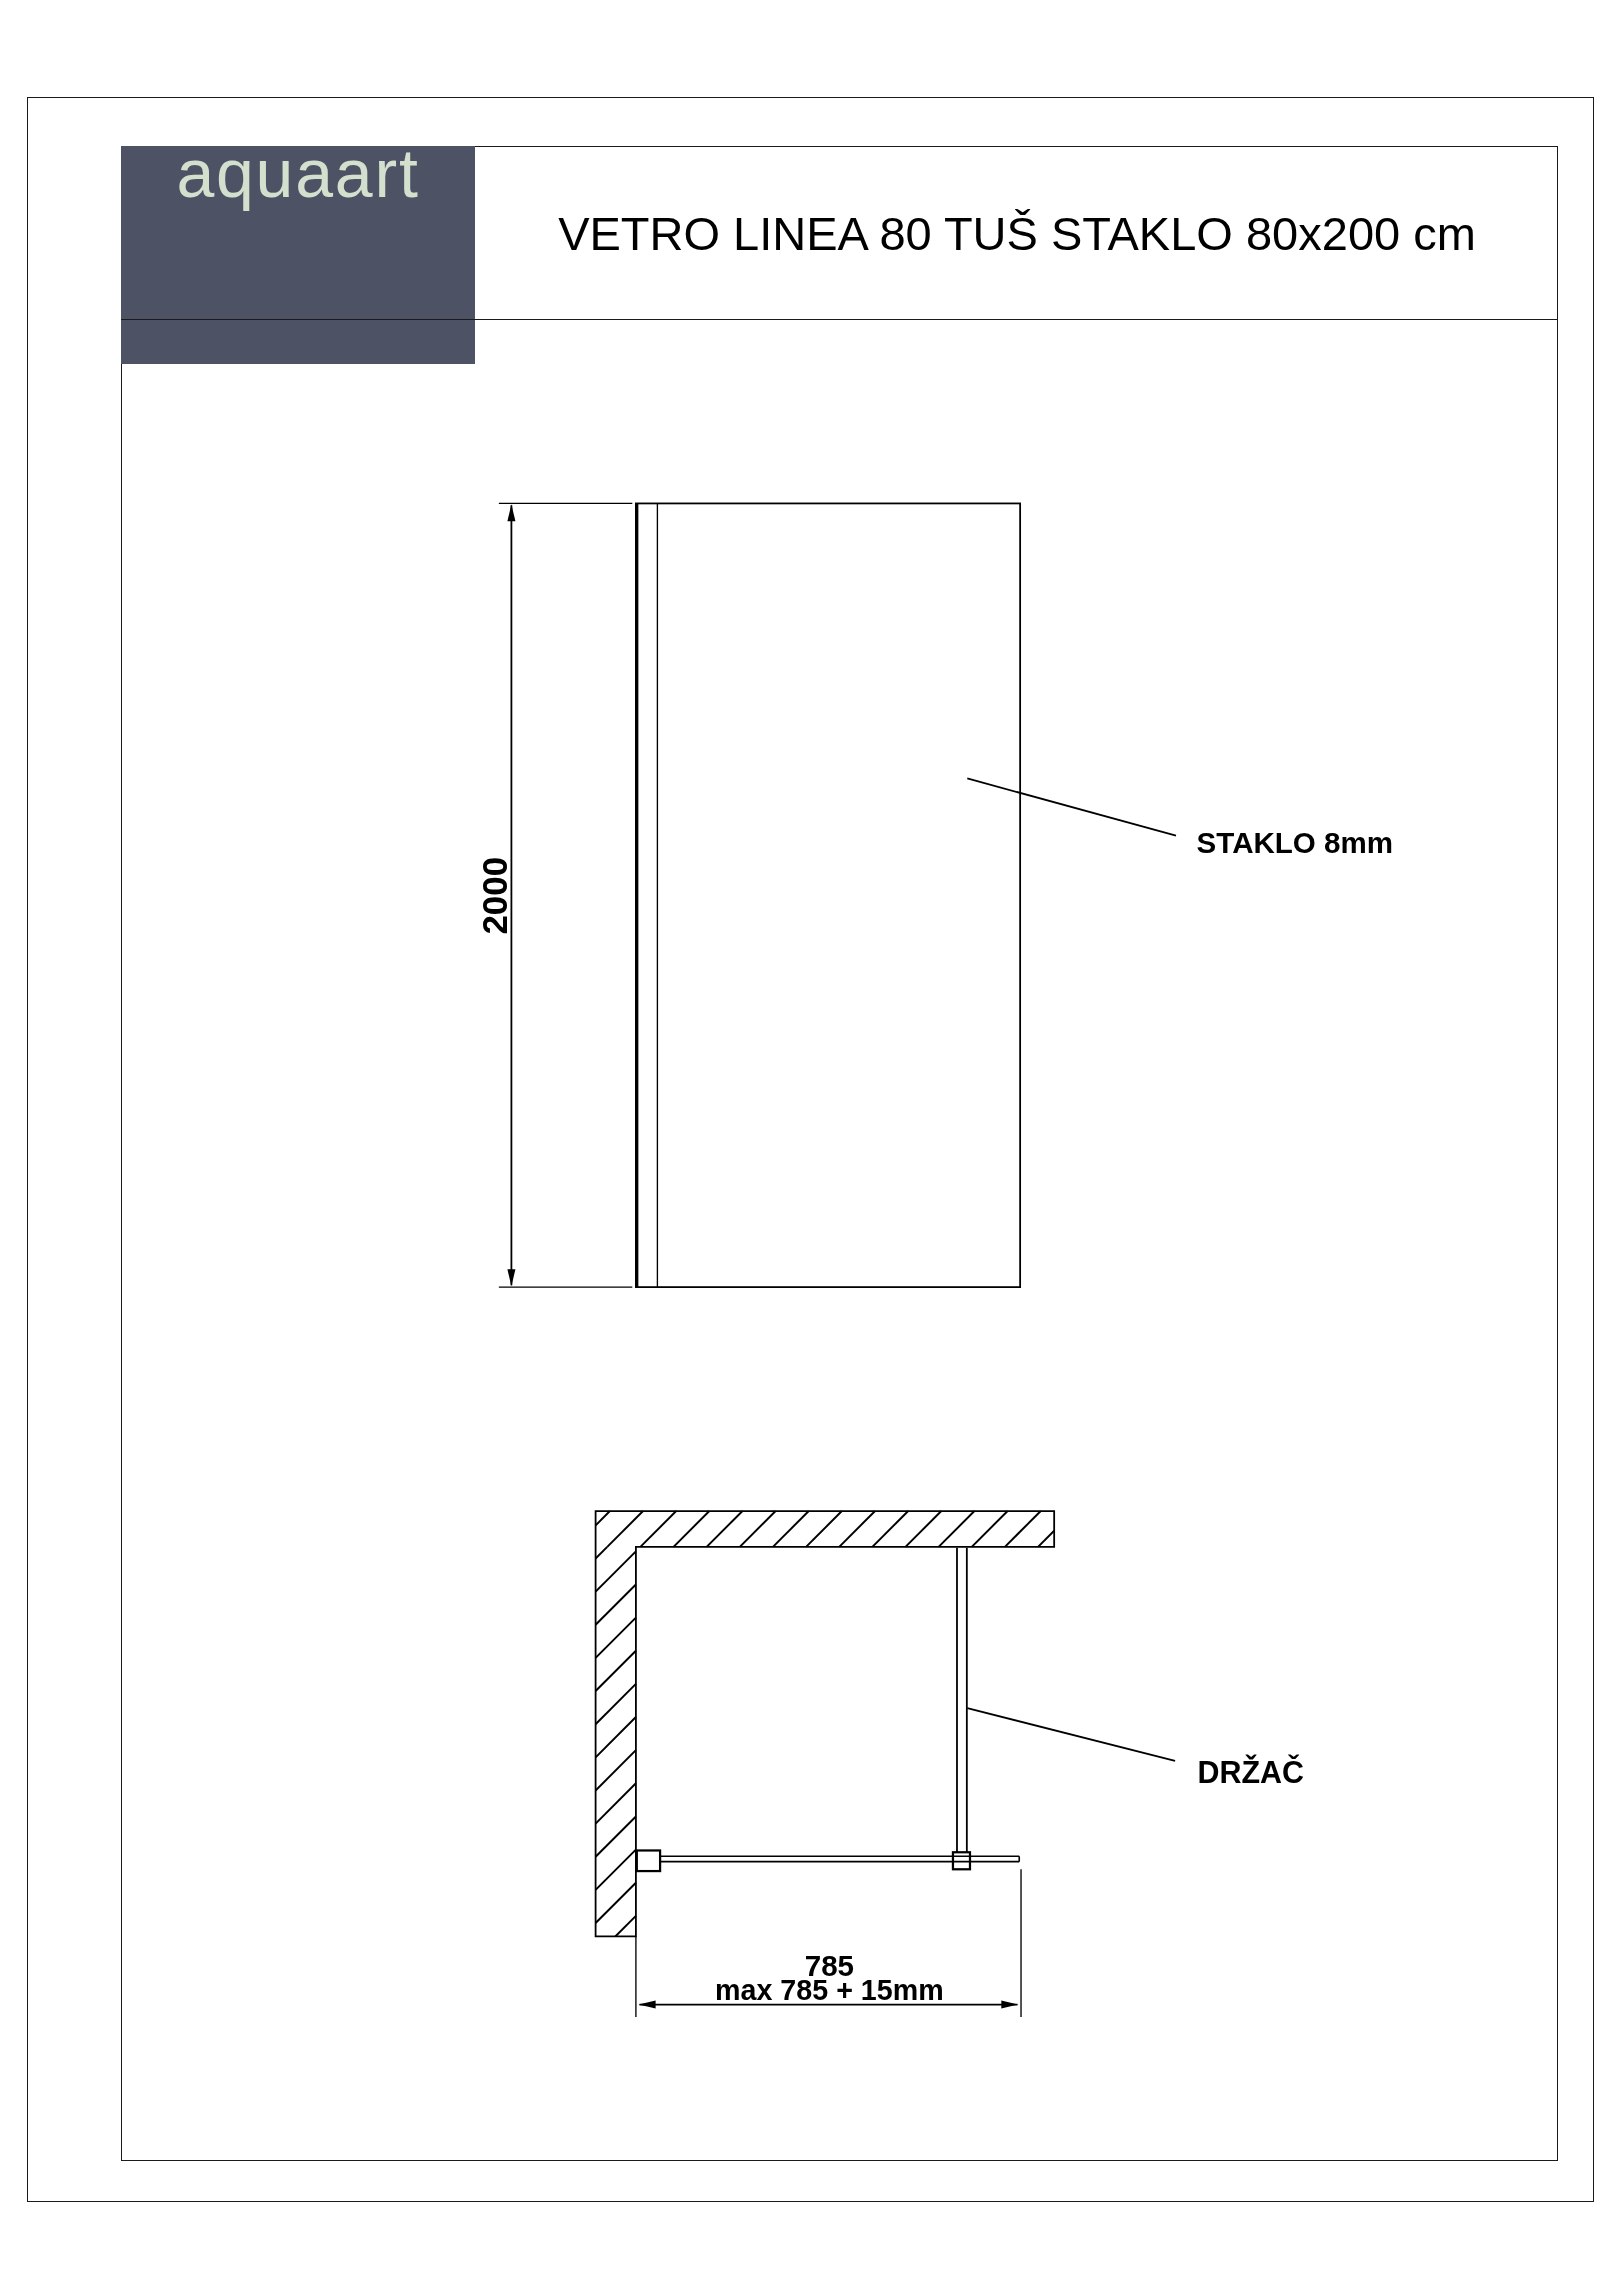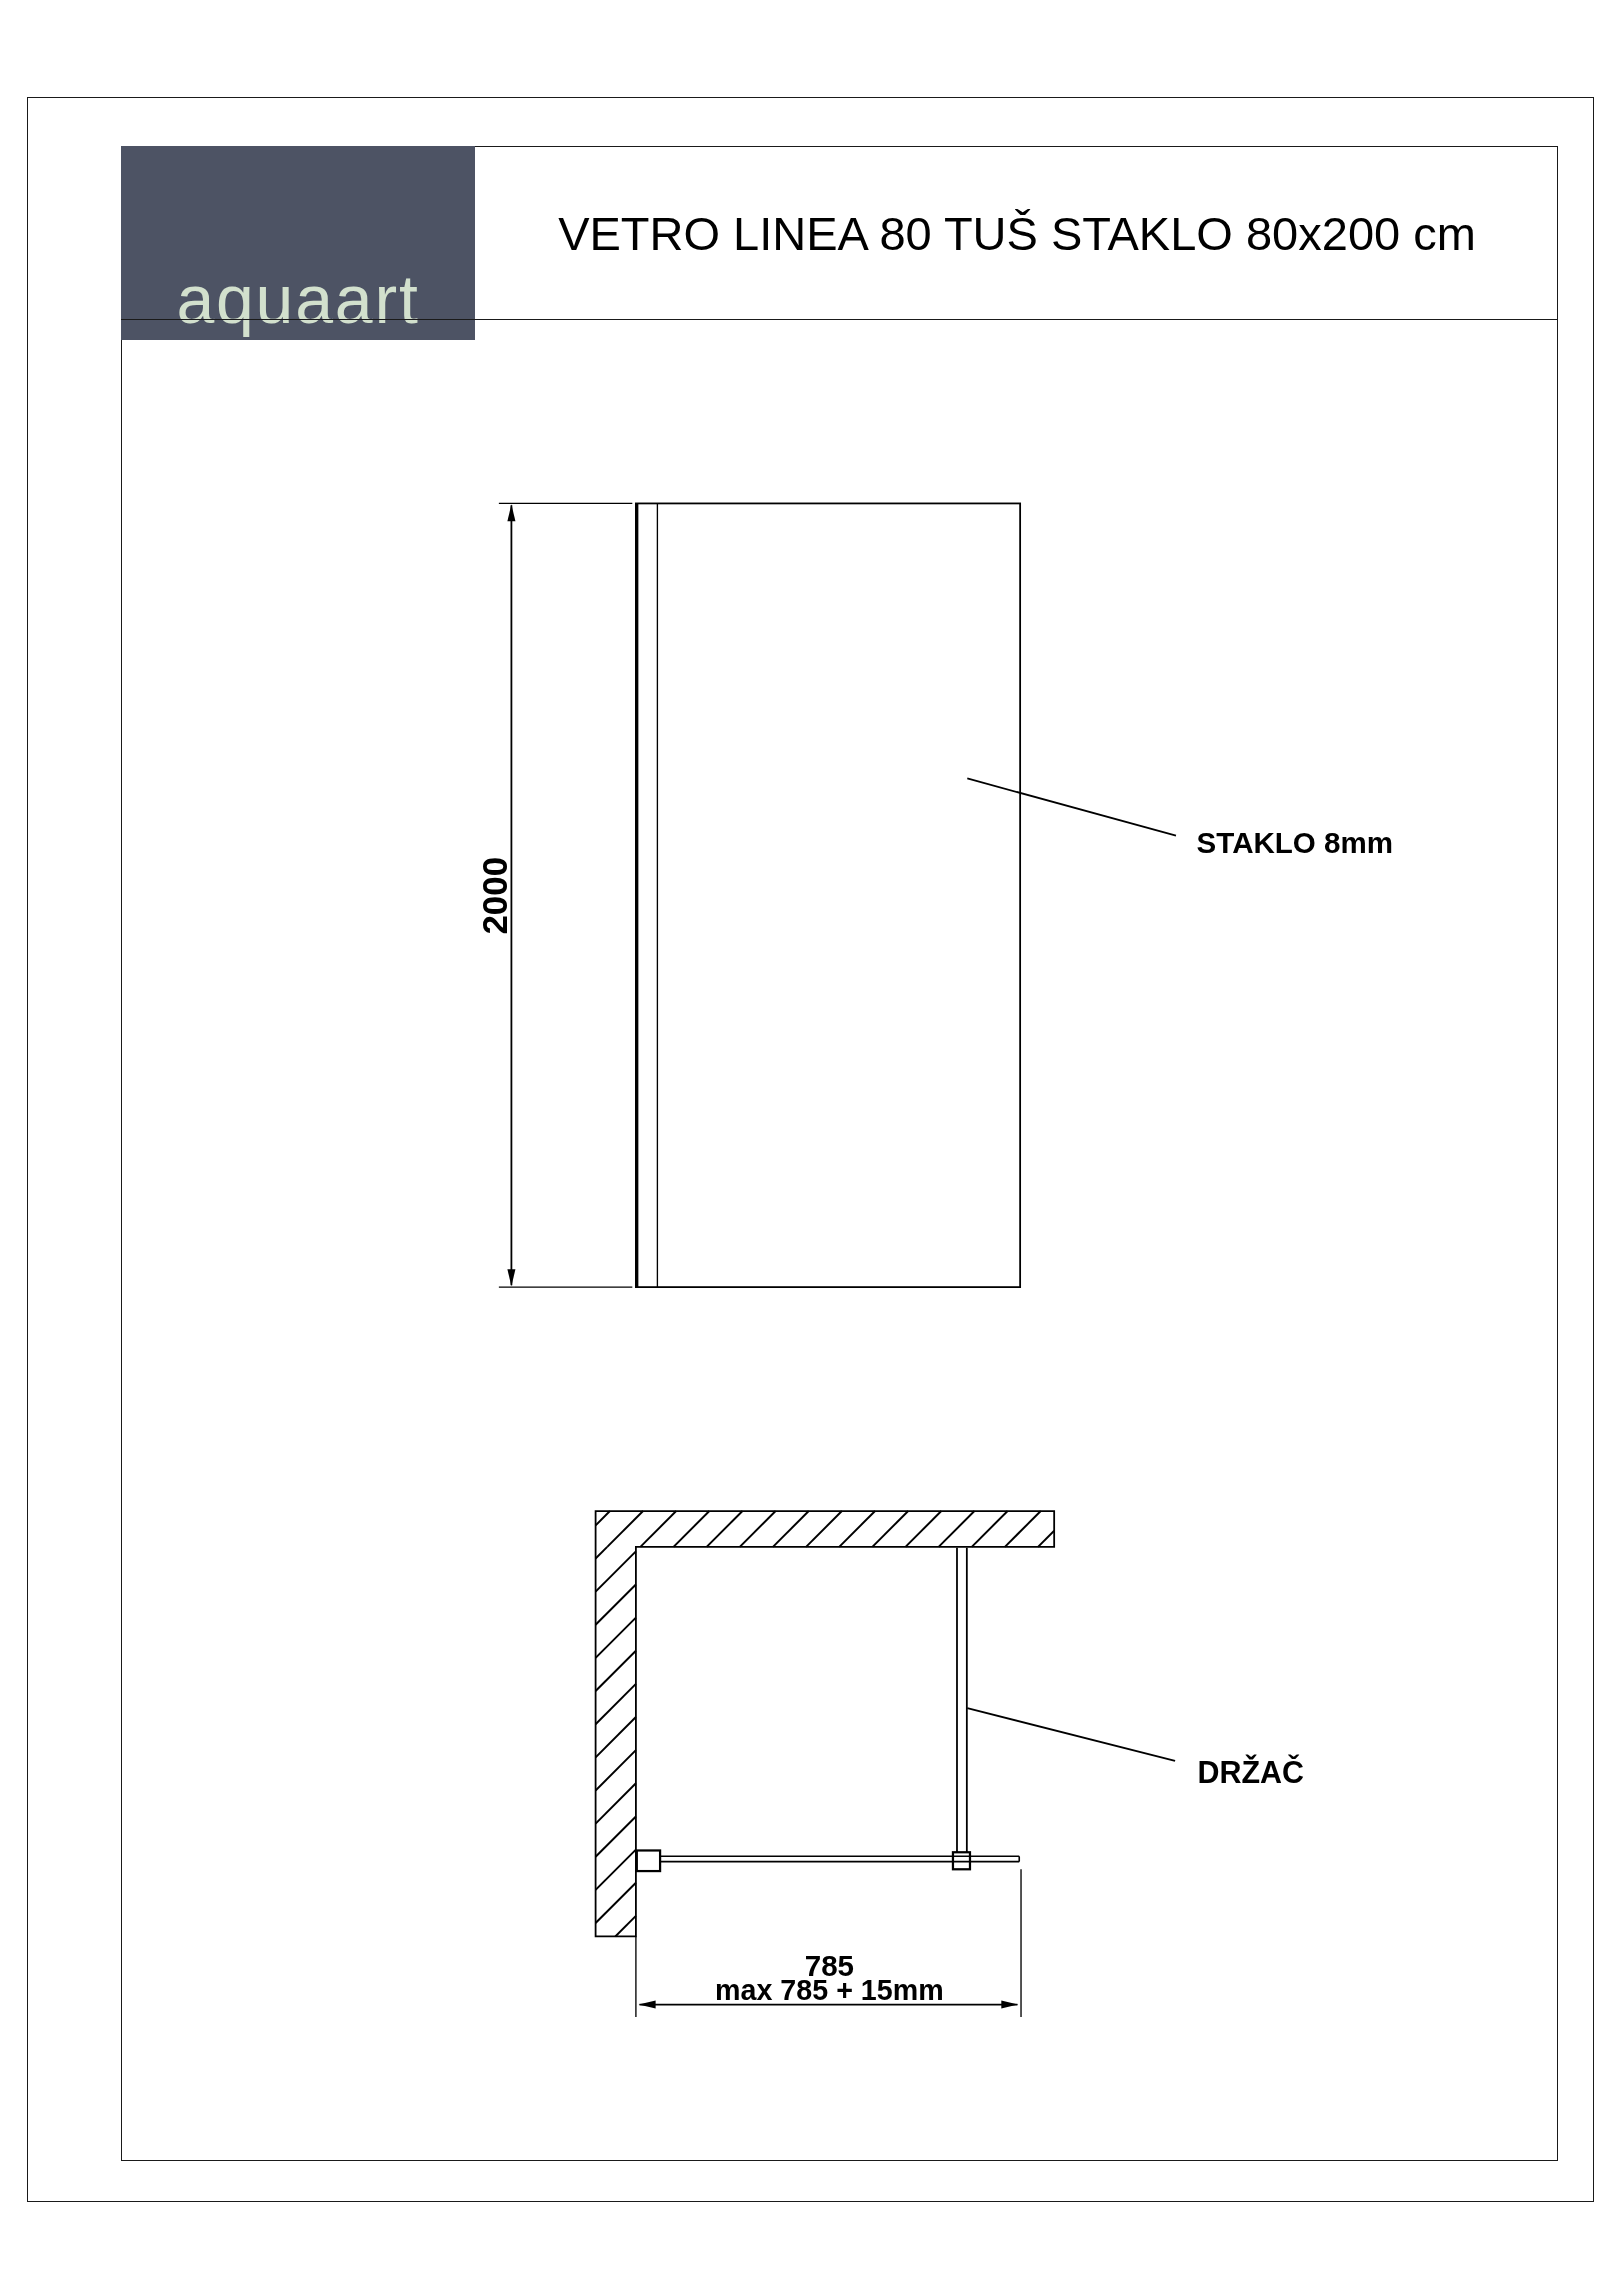--- a/index.html
+++ b/index.html
@@ -2,22 +2,22 @@
 <html style="--header-bg: #4d5364; --logo-color: #d2e0cd;font-size:14.3px"><head>
 <meta charset="utf-8">
 <style>
   html,body{margin:0;padding:0;background:#ffffff;}
   .page{position:relative;width:1622px;height:2293px;background:#fff;overflow:hidden;
         font-family:"Liberation Sans",sans-serif;}
   .outer-border{position:absolute;left:27px;top:97px;width:1567px;height:2105px;
         border:1.8px solid #1a1a1a;box-sizing:border-box;}
   .inner-frame{position:absolute;left:121px;top:146px;width:1437px;height:2015px;
         border:1.8px solid #1a1a1a;box-sizing:border-box;}
-  .logo-box{position:absolute;left:121px;top:146px;width:354px;height:194px;
-        background:var(--header-bg,#4d5364);display:flex;align-items:flex-end;justify-content:center;
+  .logo-box{position:absolute;left:121px;top:146px;width:354px;height:218px;
+        background:var(--header-bg,#4d5364);display:flex;align-items:flex-start;justify-content:center;
         box-sizing:border-box;}
   .logo-text{color:var(--logo-color,#d2e0cd);font-size:68px;font-weight:400;letter-spacing:1.8px;
         line-height:1;position:relative;top:-7.2px;}
   .header-separator{position:absolute;left:121px;top:319px;width:1437px;height:0;
         border-top:1.8px solid #1a1a1a;}
   .doc-title{position:absolute;left:475px;top:146px;width:1084px;height:174px;
         display:flex;align-items:center;justify-content:center;
         font-size:47px;font-weight:400;color:#000;white-space:nowrap;}
   svg.drawing{position:absolute;left:0;top:0;}
   .dwg-label{font-family:"Liberation Sans",sans-serif;font-weight:bold;fill:#000;}

